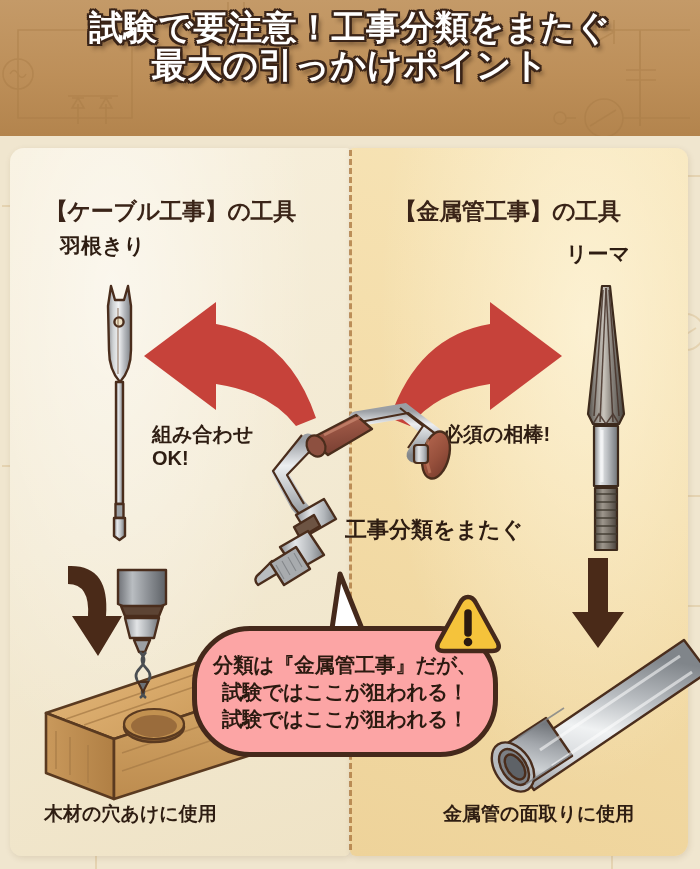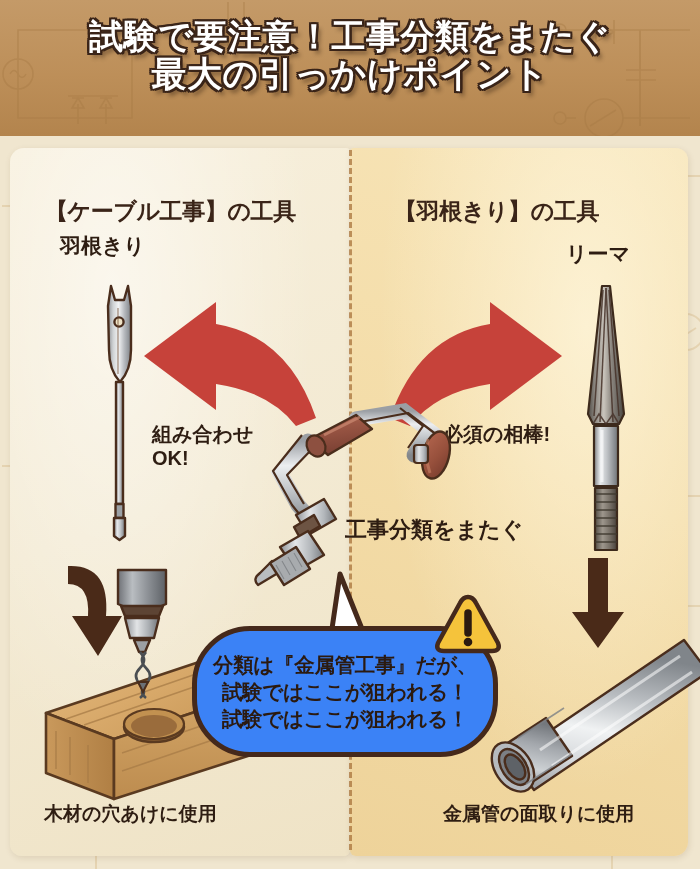--- a/index.html
+++ b/index.html
@@ -6,21 +6,21 @@
   body{width:700px;height:869px;overflow:hidden;
        font-family:"Liberation Sans","DejaVu Sans",sans-serif;}
   #stage{position:relative;width:700px;height:869px;overflow:hidden;background:#f7efdc;}
 
   
   .header{position:absolute;left:0;top:0;width:700px;height:136px;
           background:linear-gradient(180deg,#c49a68 0%,#bd8f59 55%,#b3844d 100%);
           overflow:hidden;}
   .header .hdr-circuit{position:absolute;inset:0;opacity:.5;}
   .hdr-title{position:relative;z-index:3;width:100%;text-align:center;
-             padding-top:18px;box-sizing:border-box;}
+             padding-top:9px;box-sizing:border-box;}
   .hdr-line{display:block;color:#fff;font-weight:bold;font-size:34px;line-height:1.08;
             letter-spacing:.5px;
             text-shadow:
               -2.2px -2.2px 0 #3a2418, 2.2px -2.2px 0 #3a2418,
               -2.2px  2.2px 0 #3a2418, 2.2px  2.2px 0 #3a2418,
               -2.2px 0 0 #3a2418, 2.2px 0 0 #3a2418,
               0 -2.2px 0 #3a2418, 0 2.2px 0 #3a2418,
               4px 5px 4px rgba(40,22,10,.45);}
   .hdr-line.l2{font-size:35px;text-align:center;}
 
@@ -61,21 +61,21 @@
   .cap-left{left:152px;top:422px;}
   .cap-right{left:443px;top:422px;}
 
   .bottom-cap{position:absolute;font-weight:bold;font-size:19px;color:#2e1d12;
               white-space:nowrap;}
   .bcap-left{left:44px;top:801px;}
   .bcap-right{left:443px;top:801px;}
 
   
   .bubble{position:absolute;left:192px;top:626px;width:306px;height:131px;
-          background:#3b82f6;border:5px solid #45291b;border-radius:58px;
+          background:#fca5a5;border:5px solid #45291b;border-radius:58px;
           box-sizing:border-box;z-index:22;
           display:flex;flex-direction:column;align-items:center;justify-content:center;}
   .bubble-line{font-weight:bold;font-size:20.5px;color:#2b1a10;line-height:1.33;
                white-space:nowrap;letter-spacing:-.3px;}
   .bubble-tail{position:absolute;left:310px;top:570px;z-index:21;}
   .warn-tri{position:absolute;left:432px;top:593px;z-index:24;}
 
   svg{display:block;overflow:visible;}
   .abs{position:absolute;}
 </style>
@@ -135,21 +135,21 @@
         <path d="M612 640 V733"></path>
       </g>
     </svg>
 
     <div class="panel panel-left"></div>
     <div class="panel panel-right"></div>
     <div class="divider"></div>
   </div>
 
   <div class="sect-head head-left">【ケーブル工事】の工具</div>
-  <div class="sect-head head-right">【羽根きり】の工具</div>
+  <div class="sect-head head-right">【金属管工事】の工具</div>
 
   <div class="tool-label lbl-hane">羽根きり</div>
   <div class="tool-label lbl-reamer">リーマ</div>
   <div class="tool-label lbl-clickball">工事分類をまたぐ</div>
 
   <div class="arrow-cap cap-left">
     <span>組み合わせ</span><br>
     <span>OK!</span>
   </div>
   <div class="arrow-cap cap-right">

